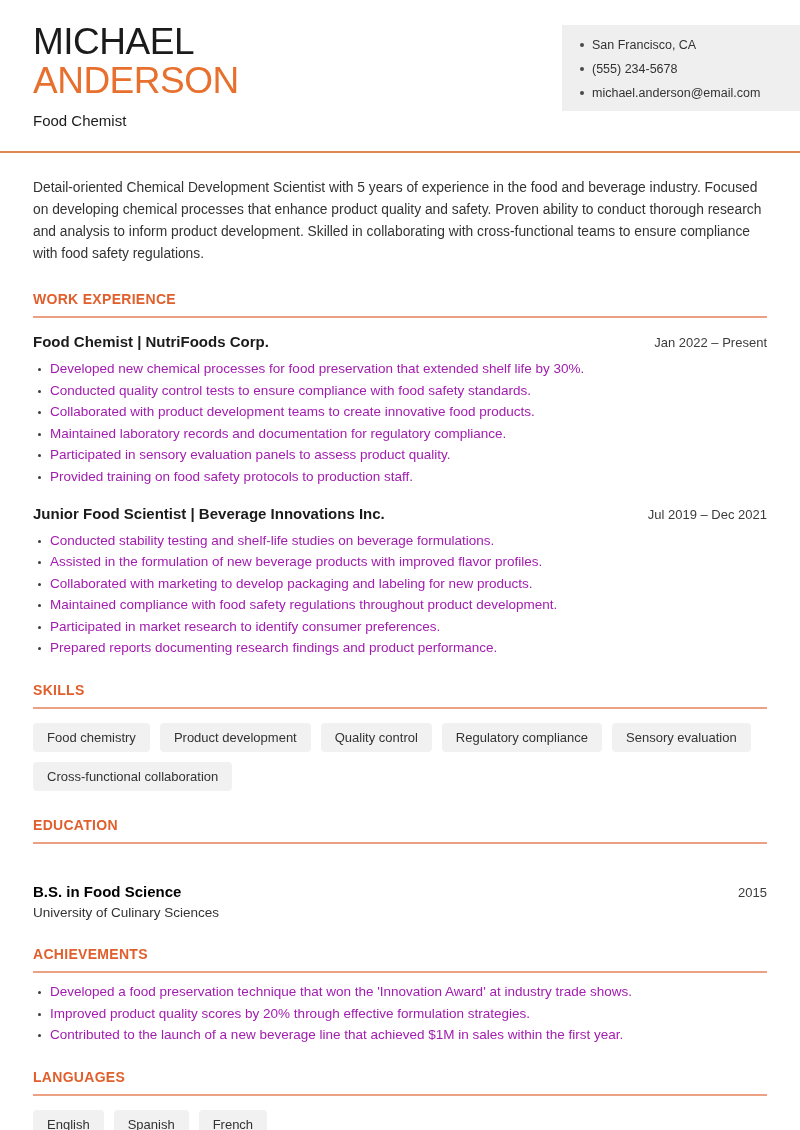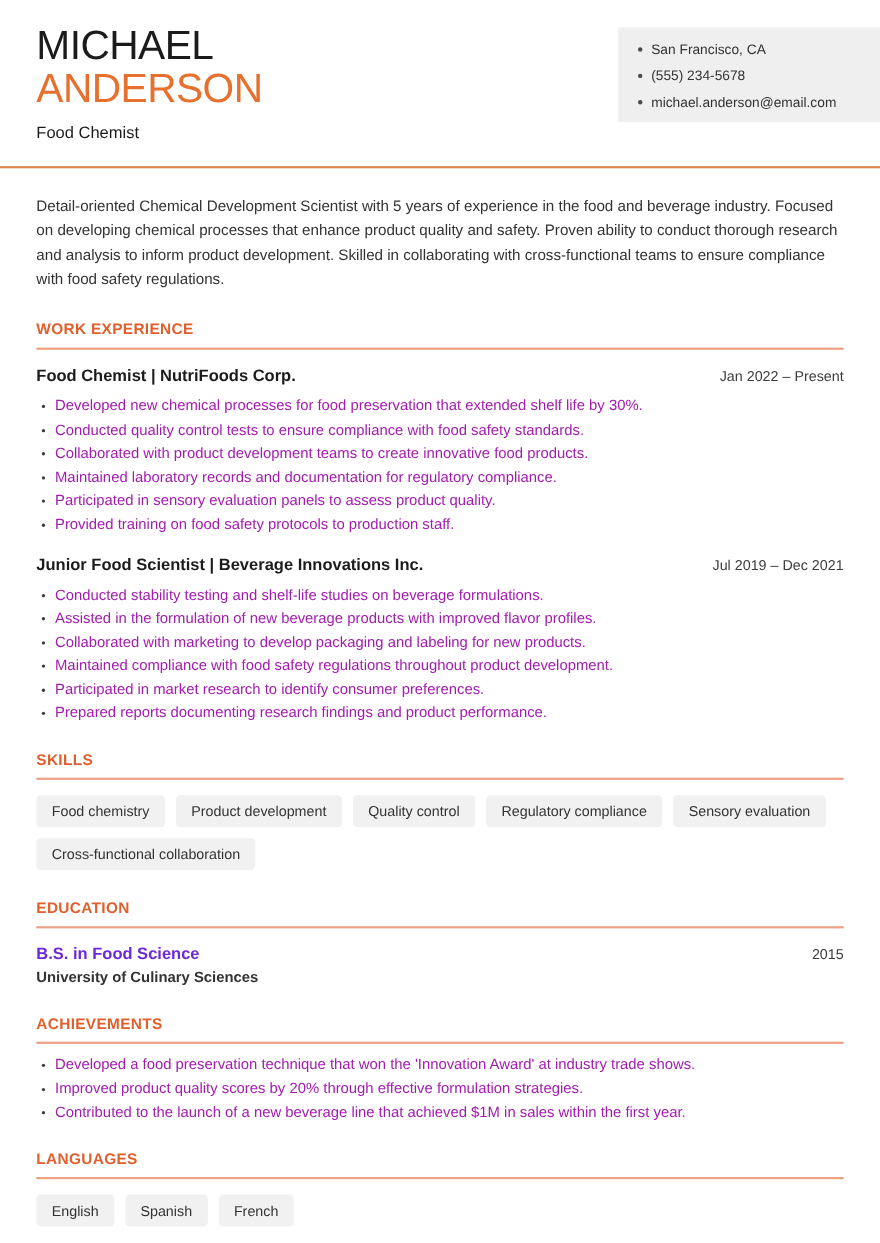--- a/index.html
+++ b/index.html
@@ -114,23 +114,23 @@
     font-size: 13px;
     color: #333;
   }
 
   .edu-row {
     display: flex;
     justify-content: space-between;
     align-items: baseline;
     margin-top: 15px;
   }
-  .degree { font-size: 15px; font-weight: 700; color: #6d28d9; }
+  .degree { font-size: 15px; font-weight: 700; color: #000000; margin-top: 24px; }
   .edu-year { font-size: 13px; color: #3c3c3c; }
-  .school { margin-top: 5px; font-size: 13.5px; color: #333; font-weight: bold; }
+  .school { margin-top: 5px; font-size: 13.5px; color: #333; }
 </style>
 </head>
 <body>
 
 <div class="page">
 
   <div class="header">
     <div>
       <h1 class="name">
         <span class="first">MICHAEL</span>

